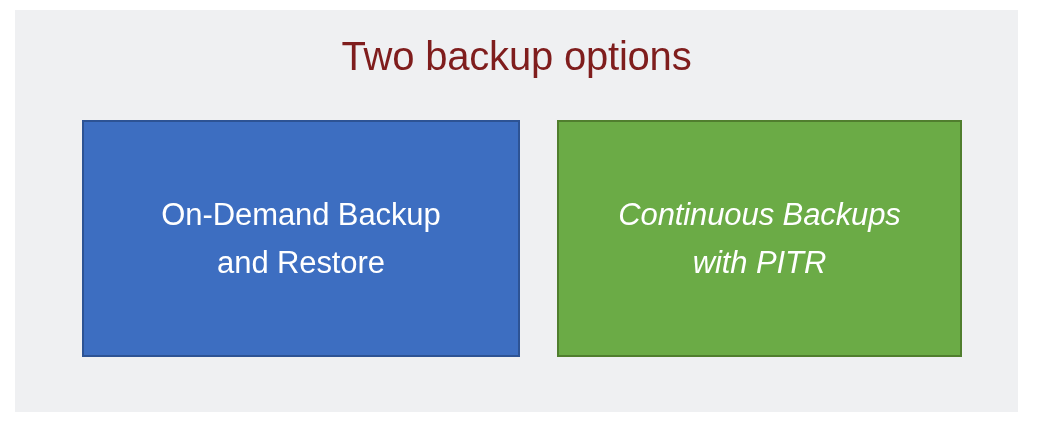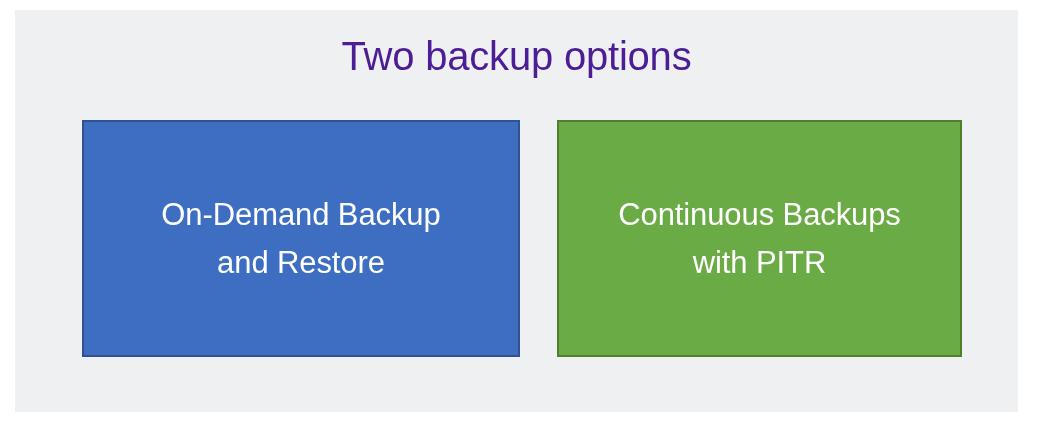--- a/index.html
+++ b/index.html
@@ -26,21 +26,21 @@
 
   #slide-title {
     position: absolute;
     left: 0;
     top: 22px;
     width: 1003px;
     text-align: center;
     font-size: 40px;
     font-weight: 400;
     line-height: 48px;
-    color: #4c1d95;
+    color: #7f1d1d;
     letter-spacing: -0.2px;
     white-space: nowrap;
   }
 
   .option-box {
     position: absolute;
     box-sizing: border-box;
     display: flex;
     align-items: center;
     justify-content: center;
@@ -66,20 +66,21 @@
     border: 2px solid #2d5394;
   }
 
   #option-box-continuous {
     left: 542px;
     top: 110px;
     width: 405px;
     height: 237px;
     background: #6bab46;
     border: 2px solid #507e2e;
+    font-style: italic;
   }
 </style>
 </head>
 <body>
 
 <div id="slide-canvas">
 
   <div id="slide-title">Two backup options</div>
 
   <div class="option-box" id="option-box-on-demand">

